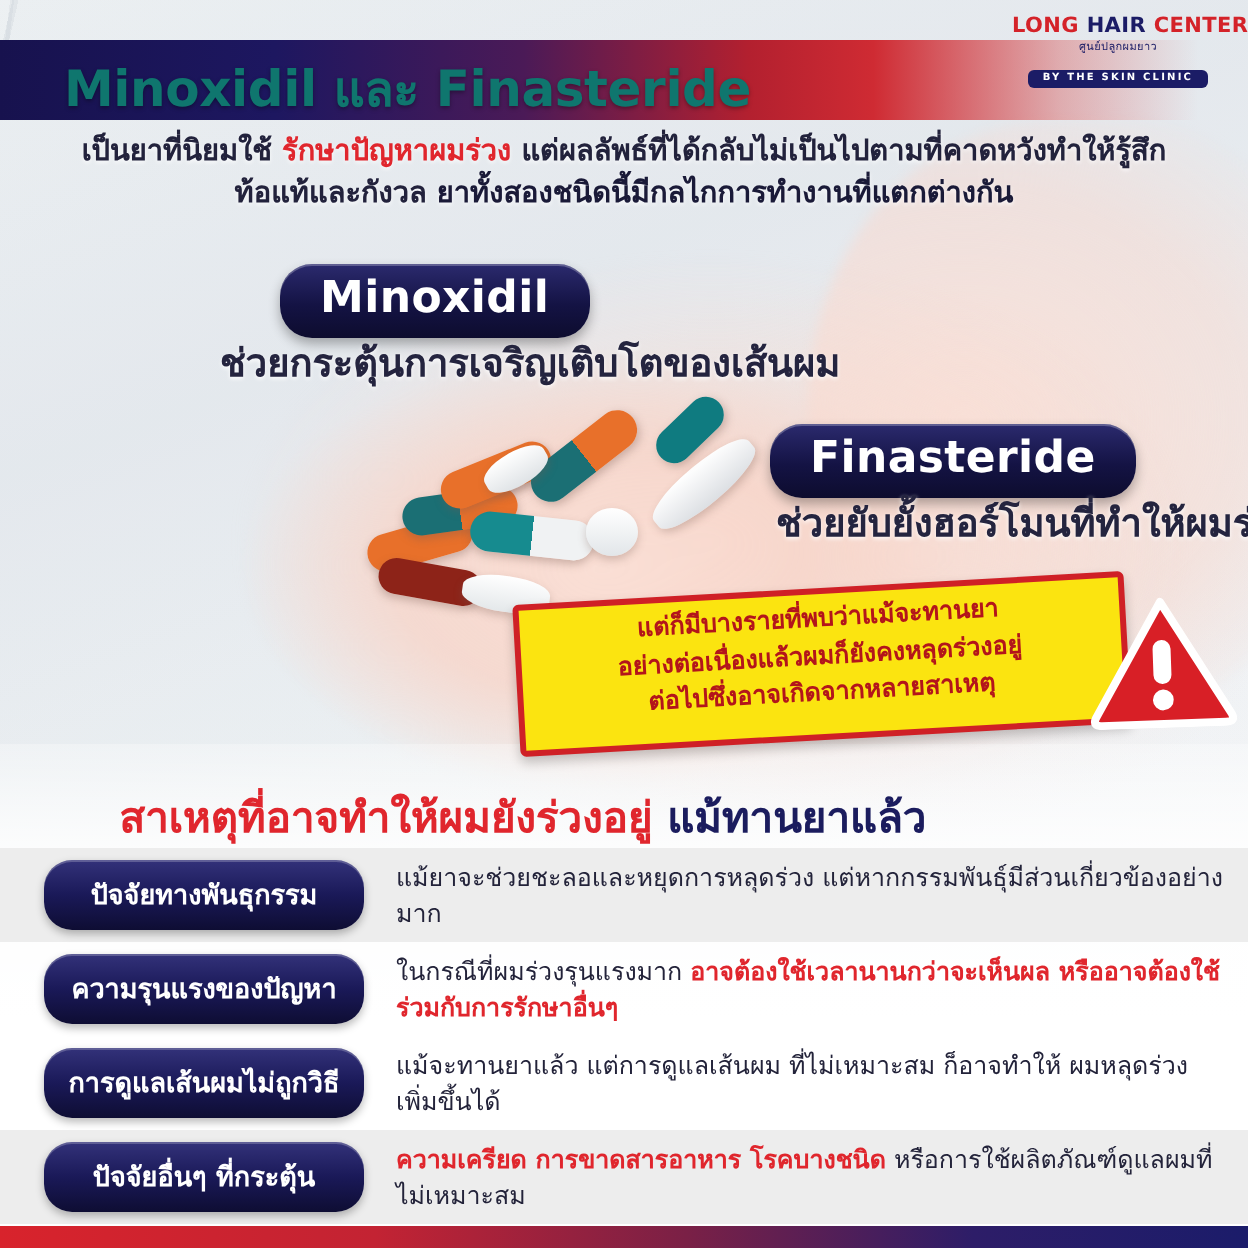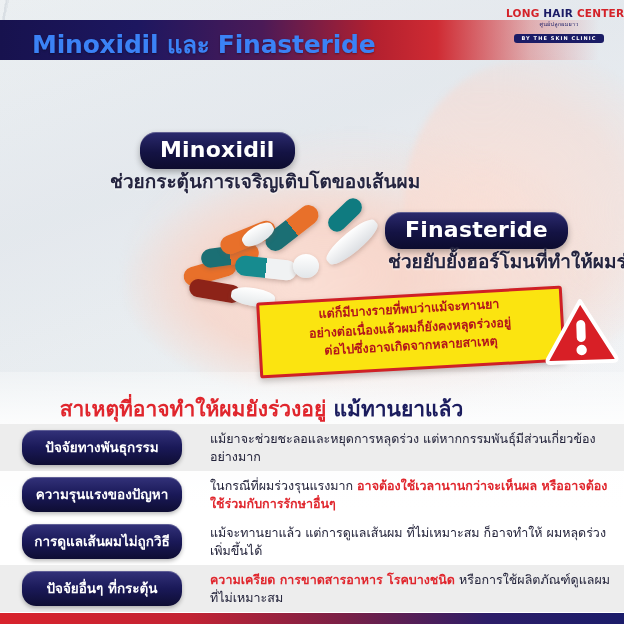--- a/index.html
+++ b/index.html
@@ -44,21 +44,21 @@
   .cap.half{background:linear-gradient(90deg,var(--a) 0 50%, var(--b) 50% 100%);}
   .tab{position:absolute;border-radius:48% / 40%;box-shadow:0 2px 4px rgba(120,90,80,0.3);}
 
   
   .titlebar{
     position:absolute;left:0;top:20px;width:624px;height:40px;
     background:linear-gradient(90deg,#17124e 0%,#1d1760 22%,#4b1a57 42%,#b3202f 60%,#cf2b33 70%,rgba(214,60,60,0.35) 85%,rgba(255,255,255,0) 96%);
   }
   .title-text{
     position:absolute;left:32px;top:25px;
-    font-size:25px;font-weight:bold;color:#3b82f6;letter-spacing:-0.2px;
+    font-size:25px;font-weight:bold;color:#0f766e;letter-spacing:-0.2px;
     text-shadow:0 1px 2px rgba(0,0,0,0.35);
     white-space:nowrap;
   }
   .title-text .thai{font-size:24px;}
 
   
   .logo{position:absolute;right:12px;top:8px;width:106px;text-align:center;line-height:1;}
   .logo-main{font-size:10.5px;font-weight:bold;letter-spacing:0.2px;white-space:nowrap;}
   .logo-main .red{color:#d42229;}
   .logo-main .blue{color:#1b1c66;}
@@ -126,21 +126,21 @@
   .row{position:relative;display:flex;align-items:center;min-height:47px;padding:3px 12px 3px 22px;box-sizing:border-box;}
   .row.alt{background:#ededed;}
   .row-pill{
     flex:0 0 auto;width:160px;box-sizing:border-box;
     padding:6px 8px 7px;border-radius:14px;text-align:center;
     background:linear-gradient(180deg,#33327a 0%,#1a1958 50%,#0e0d33 100%);
     color:#ffffff;font-size:13.5px;font-weight:bold;white-space:nowrap;
     box-shadow:0 2px 4px rgba(0,0,0,0.28), inset 0 1px 0 rgba(255,255,255,0.22);
   }
   .row-body{
-    flex:1 1 auto;padding-left:28px;
+    flex:1 1 auto;padding-left:16px;
     font-size:12.5px;line-height:17.5px;color:#2a2a3c;
   }
   .row-body .red{color:#e0262d;font-weight:bold;}
   .row-body .dark{color:#23233a;}
 
   
   .footer{
     position:absolute;left:0;bottom:0;width:624px;height:11px;
     background:linear-gradient(90deg,#d8232c 0%,#c32333 30%,#7a2046 55%,#2d1d68 78%,#1b1c6a 100%);
   }
@@ -178,20 +178,24 @@
   <div class="logo">
     <div class="logo-main">
       <span class="red">LONG</span>
       <span class="blue">HAIR</span>
       <span class="red">CENTER</span>
     </div>
     <div class="logo-sub">ศูนย์ปลูกผมยาว</div>
     <div class="logo-badge">BY THE SKIN CLINIC</div>
   </div>
 
+  <div class="intro">
+    <span>เป็นยาที่นิยมใช้ </span><span class="hl">รักษาปัญหาผมร่วง</span><span> แต่ผลลัพธ์ที่ได้กลับไม่เป็นไปตามที่คาดหวังทำให้รู้สึก</span><br>
+    <span>ท้อแท้และกังวล </span><span class="b">ยาทั้งสองชนิดนี้มีกลไกการทำงานที่แตกต่างกัน</span>
+  </div>
 
   <div class="drugpill" id="mino-pill">Minoxidil</div>
   <div class="drugcap" id="mino-cap">ช่วยกระตุ้นการเจริญเติบโตของเส้นผม</div>
   <div class="drugpill" id="fina-pill">Finasteride</div>
   <div class="drugcap" id="fina-cap">ช่วยยับยั้งฮอร์โมนที่ทำให้ผมร่วง</div>
 
   <div class="callout-wrap">
     <div class="callout"></div>
     <div class="callout-txt">
       <div>แต่ก็มีบางรายที่พบว่าแม้จะทานยา</div>

